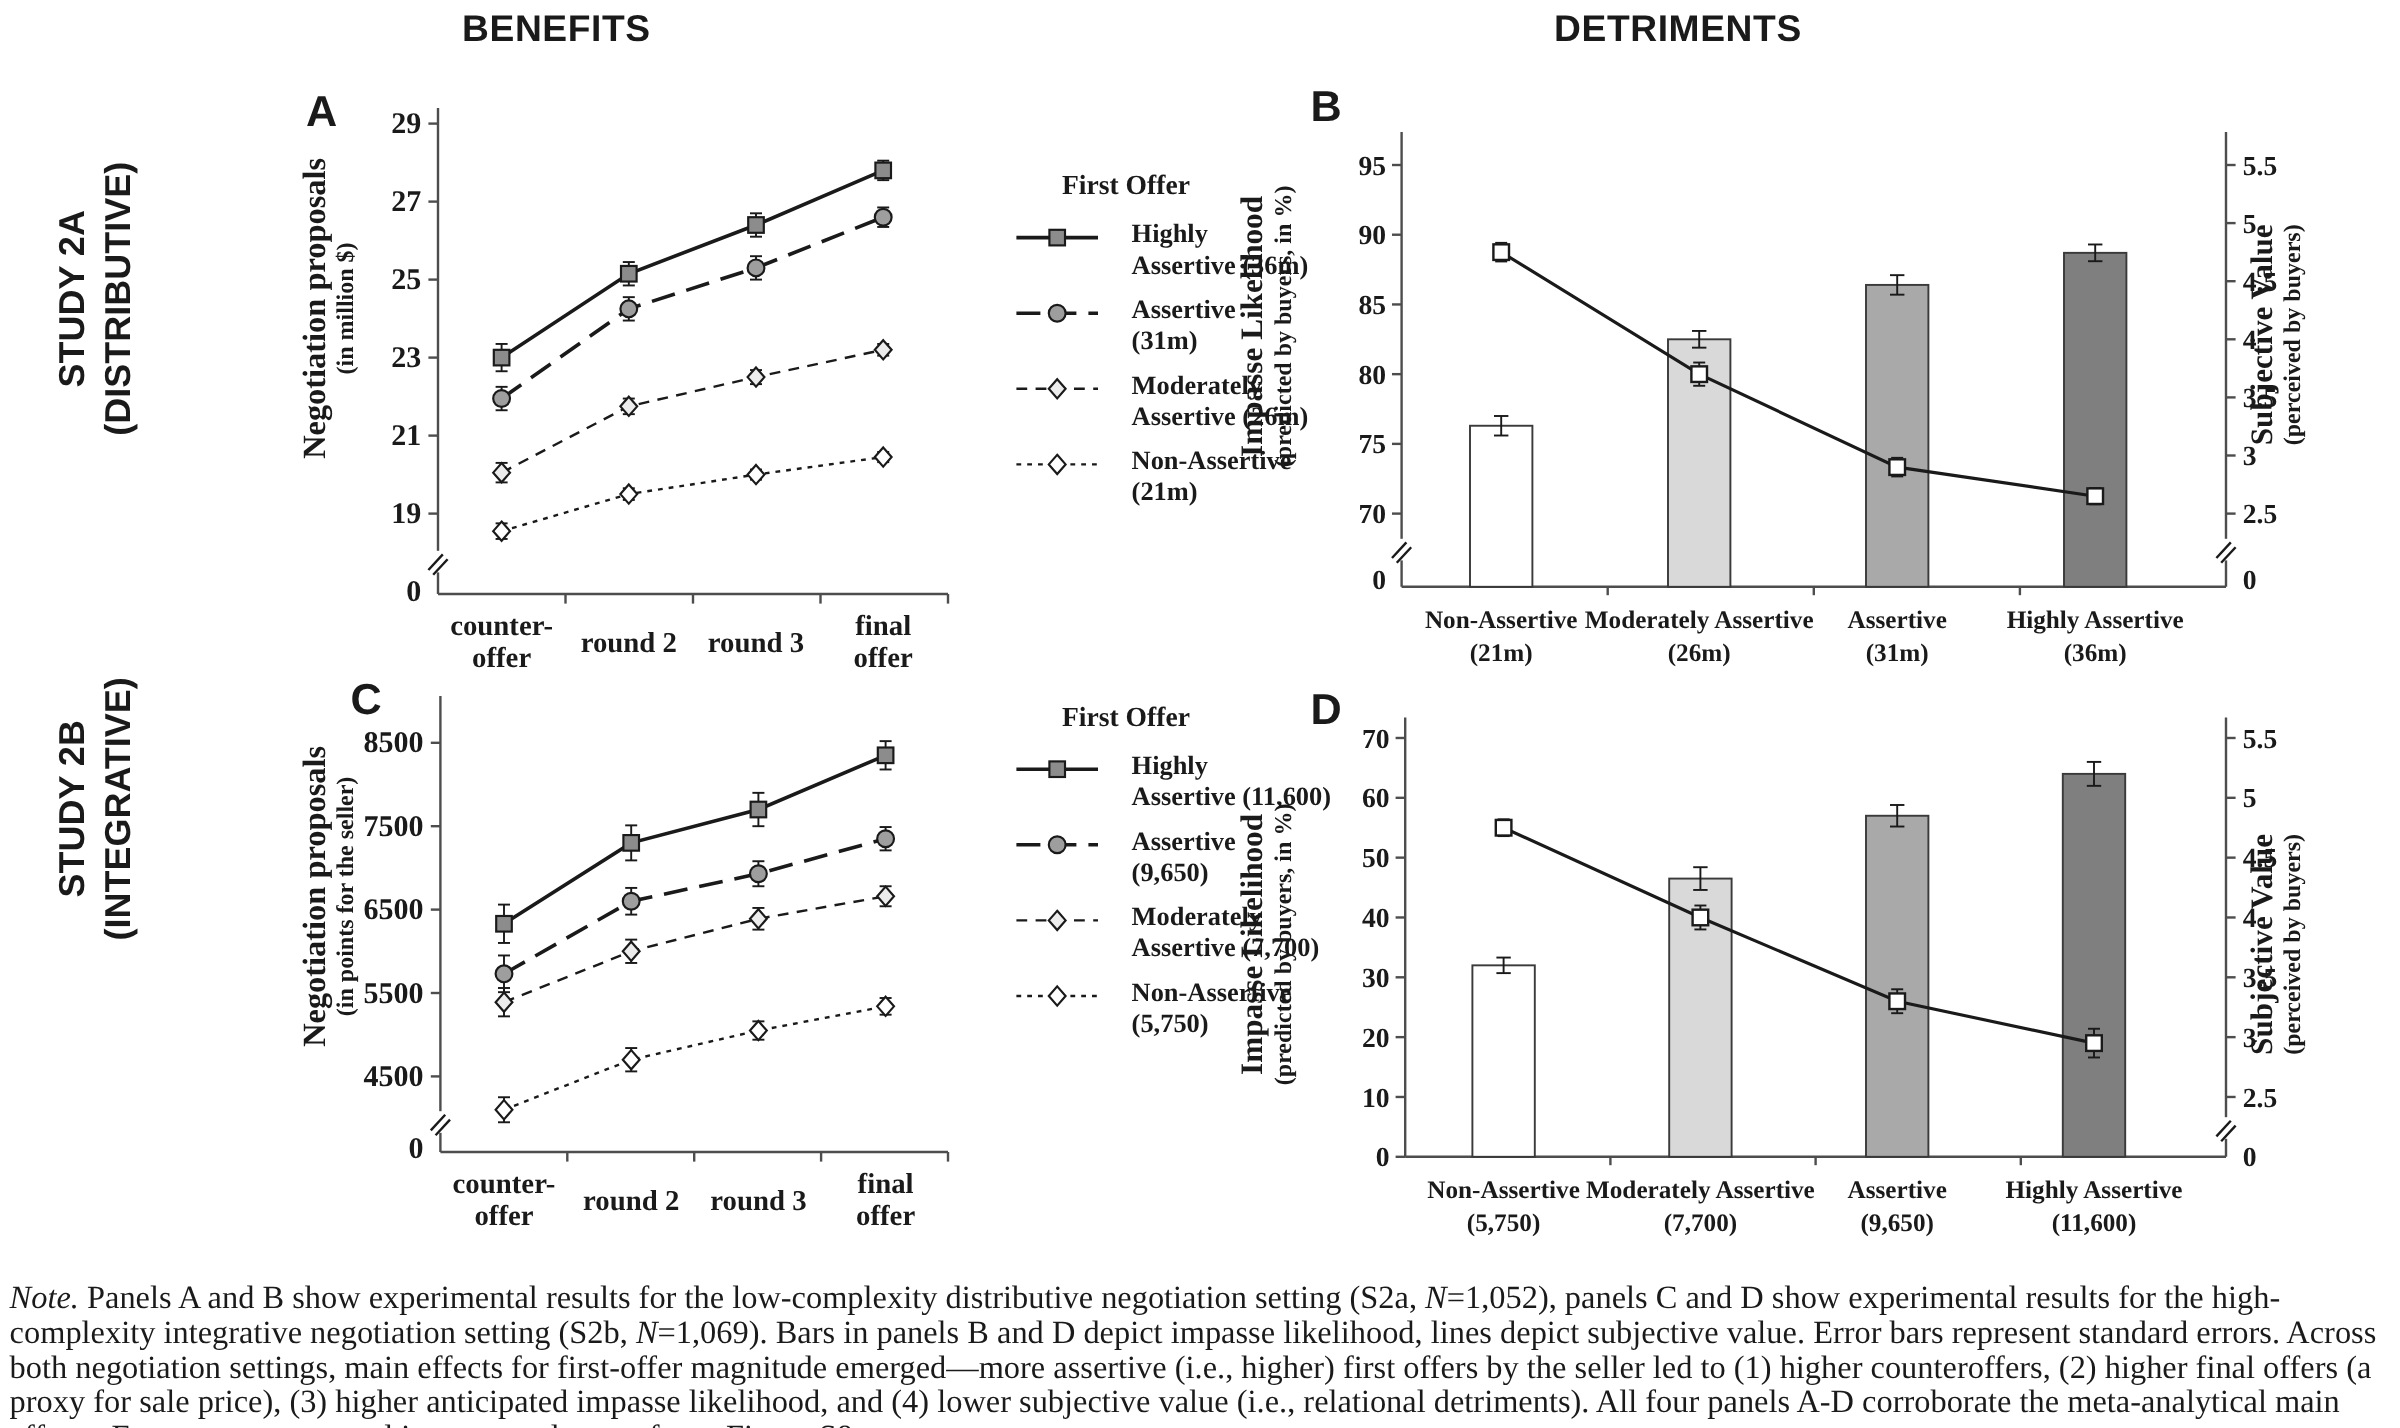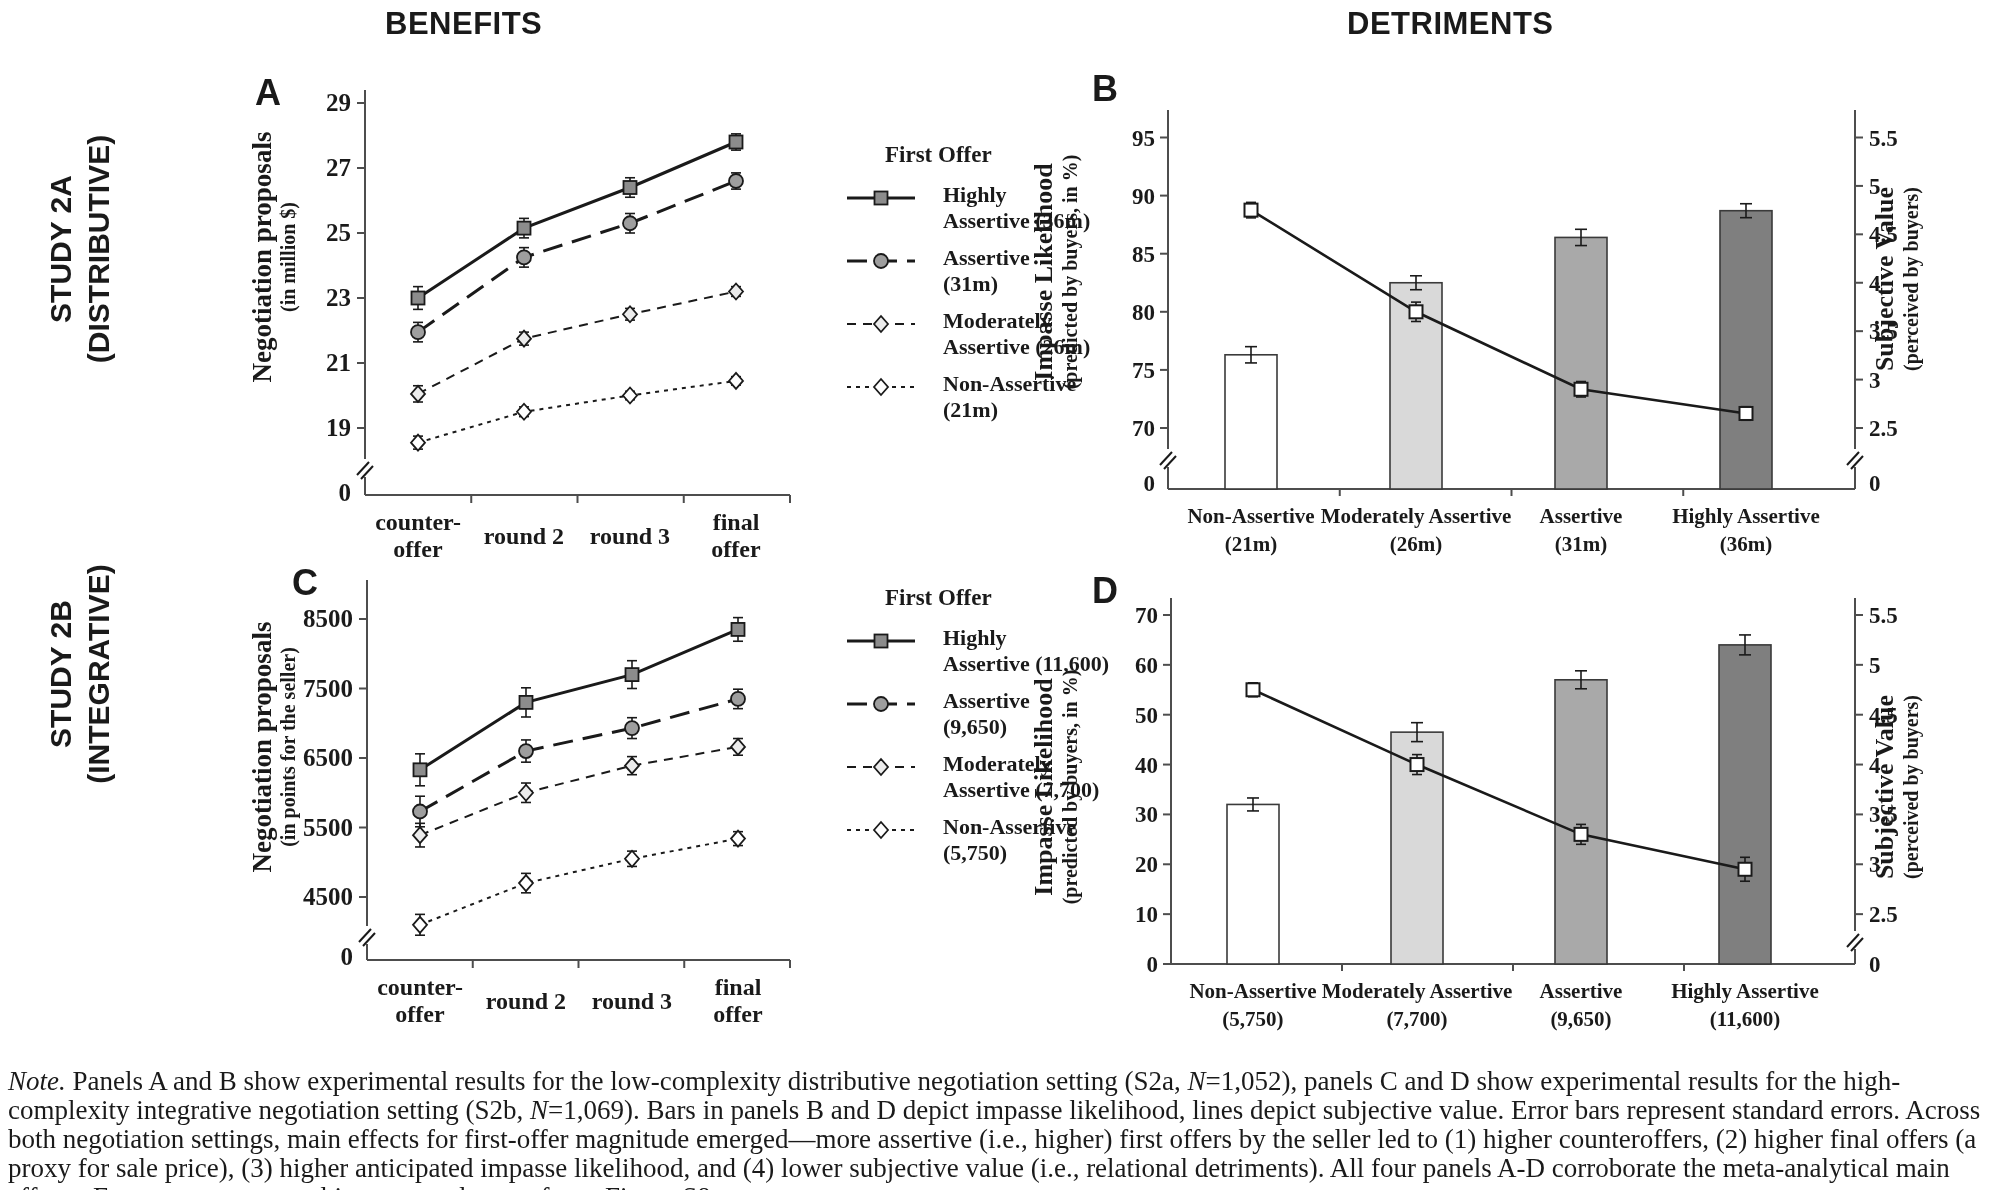--- a/index.html
+++ b/index.html
@@ -29,21 +29,21 @@
   .legend .ltext{font-size:22px;line-height:26px;font-weight:600;
                  white-space:pre-line;margin-left:26px;}
   .note{position:absolute;left:8px;top:1040px;width:1986px;
         font-size:27px;line-height:29px;}
   .note .it{font-style:italic;}
 </style>
 </head>
 <body>
 
 <div class="colhead" style="left:385px;">BENEFITS</div>
-<div class="colhead" style="left:1347px;">DETRIMENTS</div>
+<div class="colhead" style="left:1295px;">DETRIMENTS</div>
 
 <div class="rowhead" style="left:-76px;top:207px;">
   <div>STUDY 2A</div>
   <div>(DISTRIBUTIVE)</div>
 </div>
 <div class="rowhead" style="left:-76px;top:632px;">
   <div>STUDY 2B</div>
   <div>(INTEGRATIVE)</div>
 </div>
 

